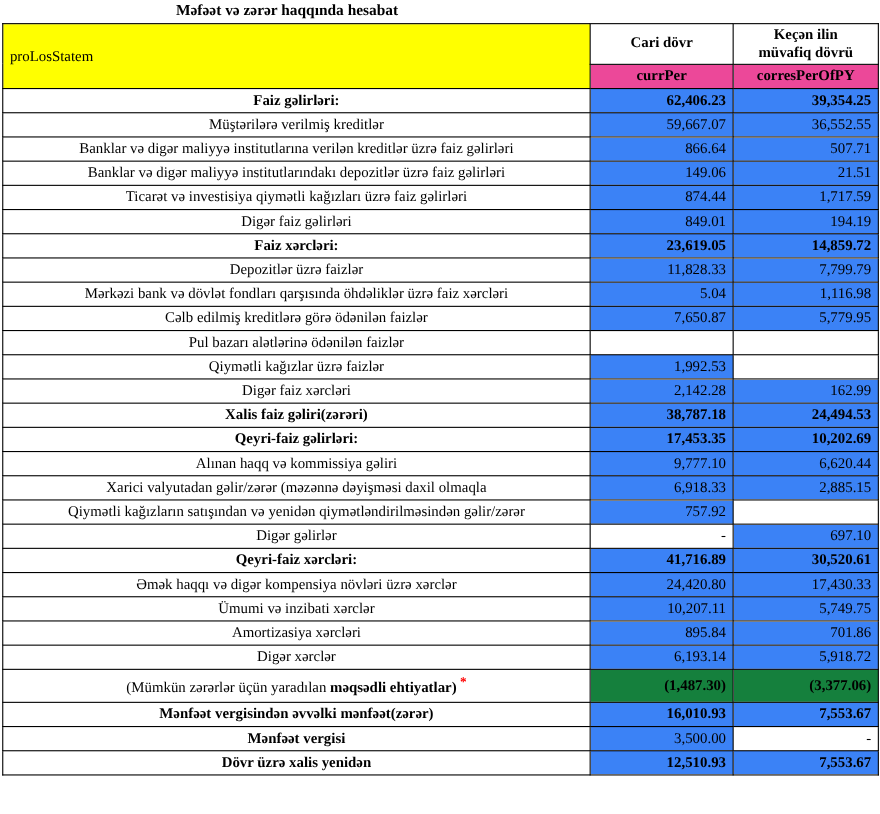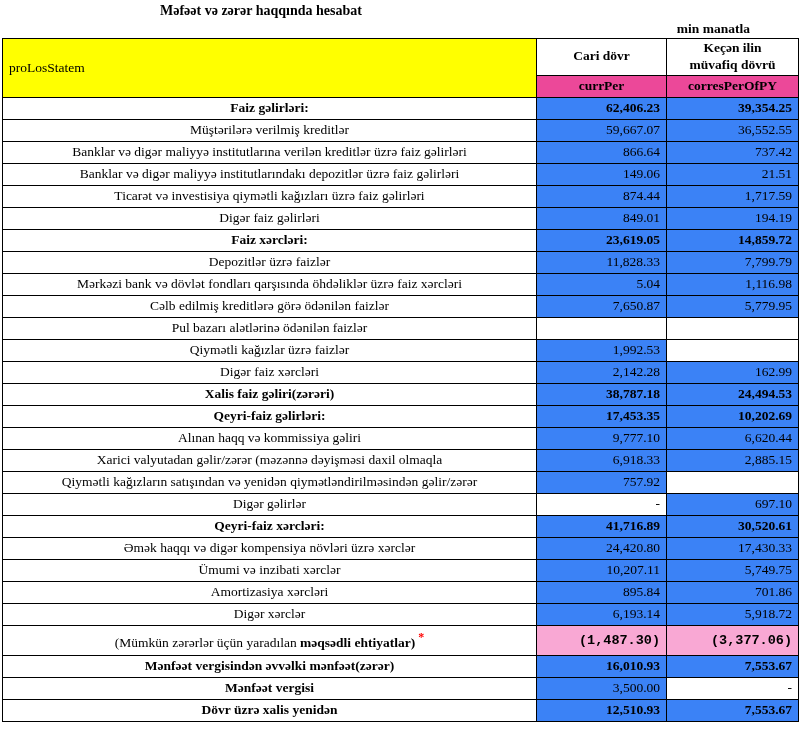--- a/index.html
+++ b/index.html
@@ -52,37 +52,36 @@
   }
   th.head-sub {
     background: #ec4899;
     font-weight: bold;
     font-size: 13.5px;
     text-align: center;
   }
   td.label { text-align: center; padding-left: 5px; }
   td.val   { text-align: right; }
   .bg-green  { background: #3b82f6; }
-  .bg-yellow { background: #f9a8d4; font-family: Liberation Mono, monospace; }
+  .bg-yellow { background: #15803d; }
   .bg-white  { background: #ffffff; }
   .bold { font-weight: bold; }
   tr.tall td { height: 30px; }
   .asterisk {
     color: #ff0000;
     font-weight: bold;
     vertical-align: super;
     font-size: 12px;
   }
 </style>
 </head>
 <body>
 
 <div class="page">
   <div class="title">Məfəət və zərər haqqında hesabat</div>
-  <div class="unit-note">min manatla</div>
 
   <table class="pl">
     <colgroup>
       <col style="width:534px">
       <col style="width:130px">
       <col style="width:132px">
     </colgroup>
     <thead>
       <tr>
         <th class="head-main" rowspan="2">proLosStatem</th>
@@ -106,21 +105,21 @@
           <td class="val bg-green bold">39,354.25</td>
         </tr>
         <tr>
           <td class="label bg-white">Müştərilərə verilmiş kreditlər</td>
           <td class="val bg-green">59,667.07</td>
           <td class="val bg-green">36,552.55</td>
         </tr>
         <tr>
           <td class="label bg-white">Banklar və digər maliyyə institutlarına verilən kreditlər üzrə faiz gəlirləri</td>
           <td class="val bg-green">866.64</td>
-          <td class="val bg-green">737.42</td>
+          <td class="val bg-green">507.71</td>
         </tr>
         <tr>
           <td class="label bg-white">Banklar və digər maliyyə institutlarındakı depozitlər üzrə faiz gəlirləri</td>
           <td class="val bg-green">149.06</td>
           <td class="val bg-green">21.51</td>
         </tr>
         <tr>
           <td class="label bg-white">Ticarət və investisiya qiymətli kağızları üzrə faiz gəlirləri</td>
           <td class="val bg-green">874.44</td>
           <td class="val bg-green">1,717.59</td>

